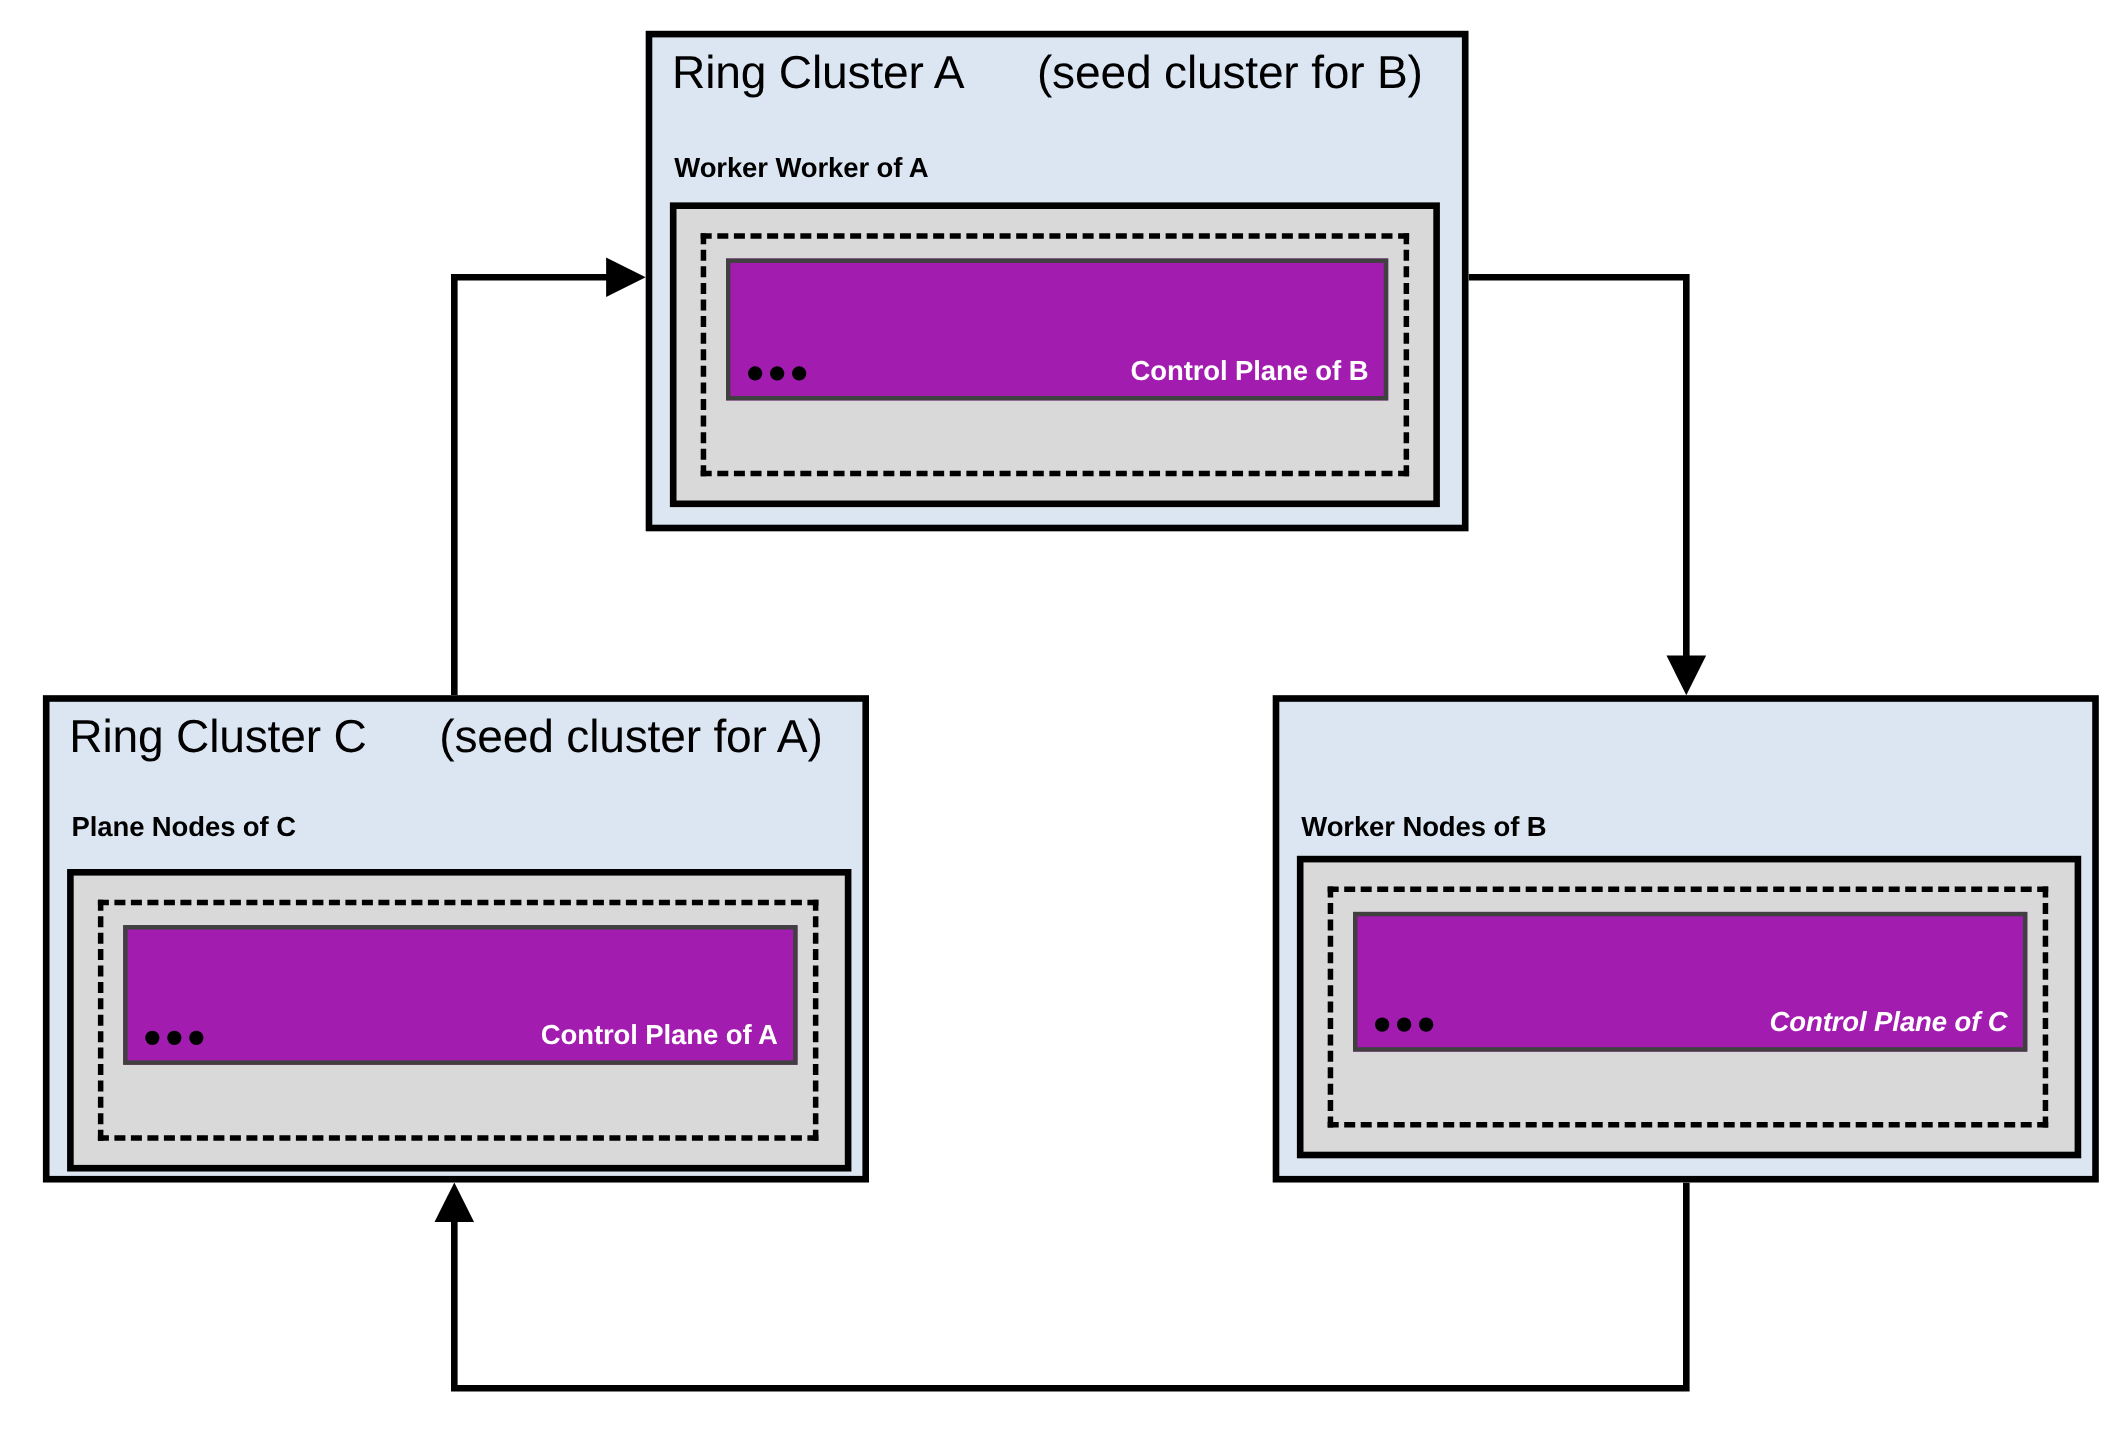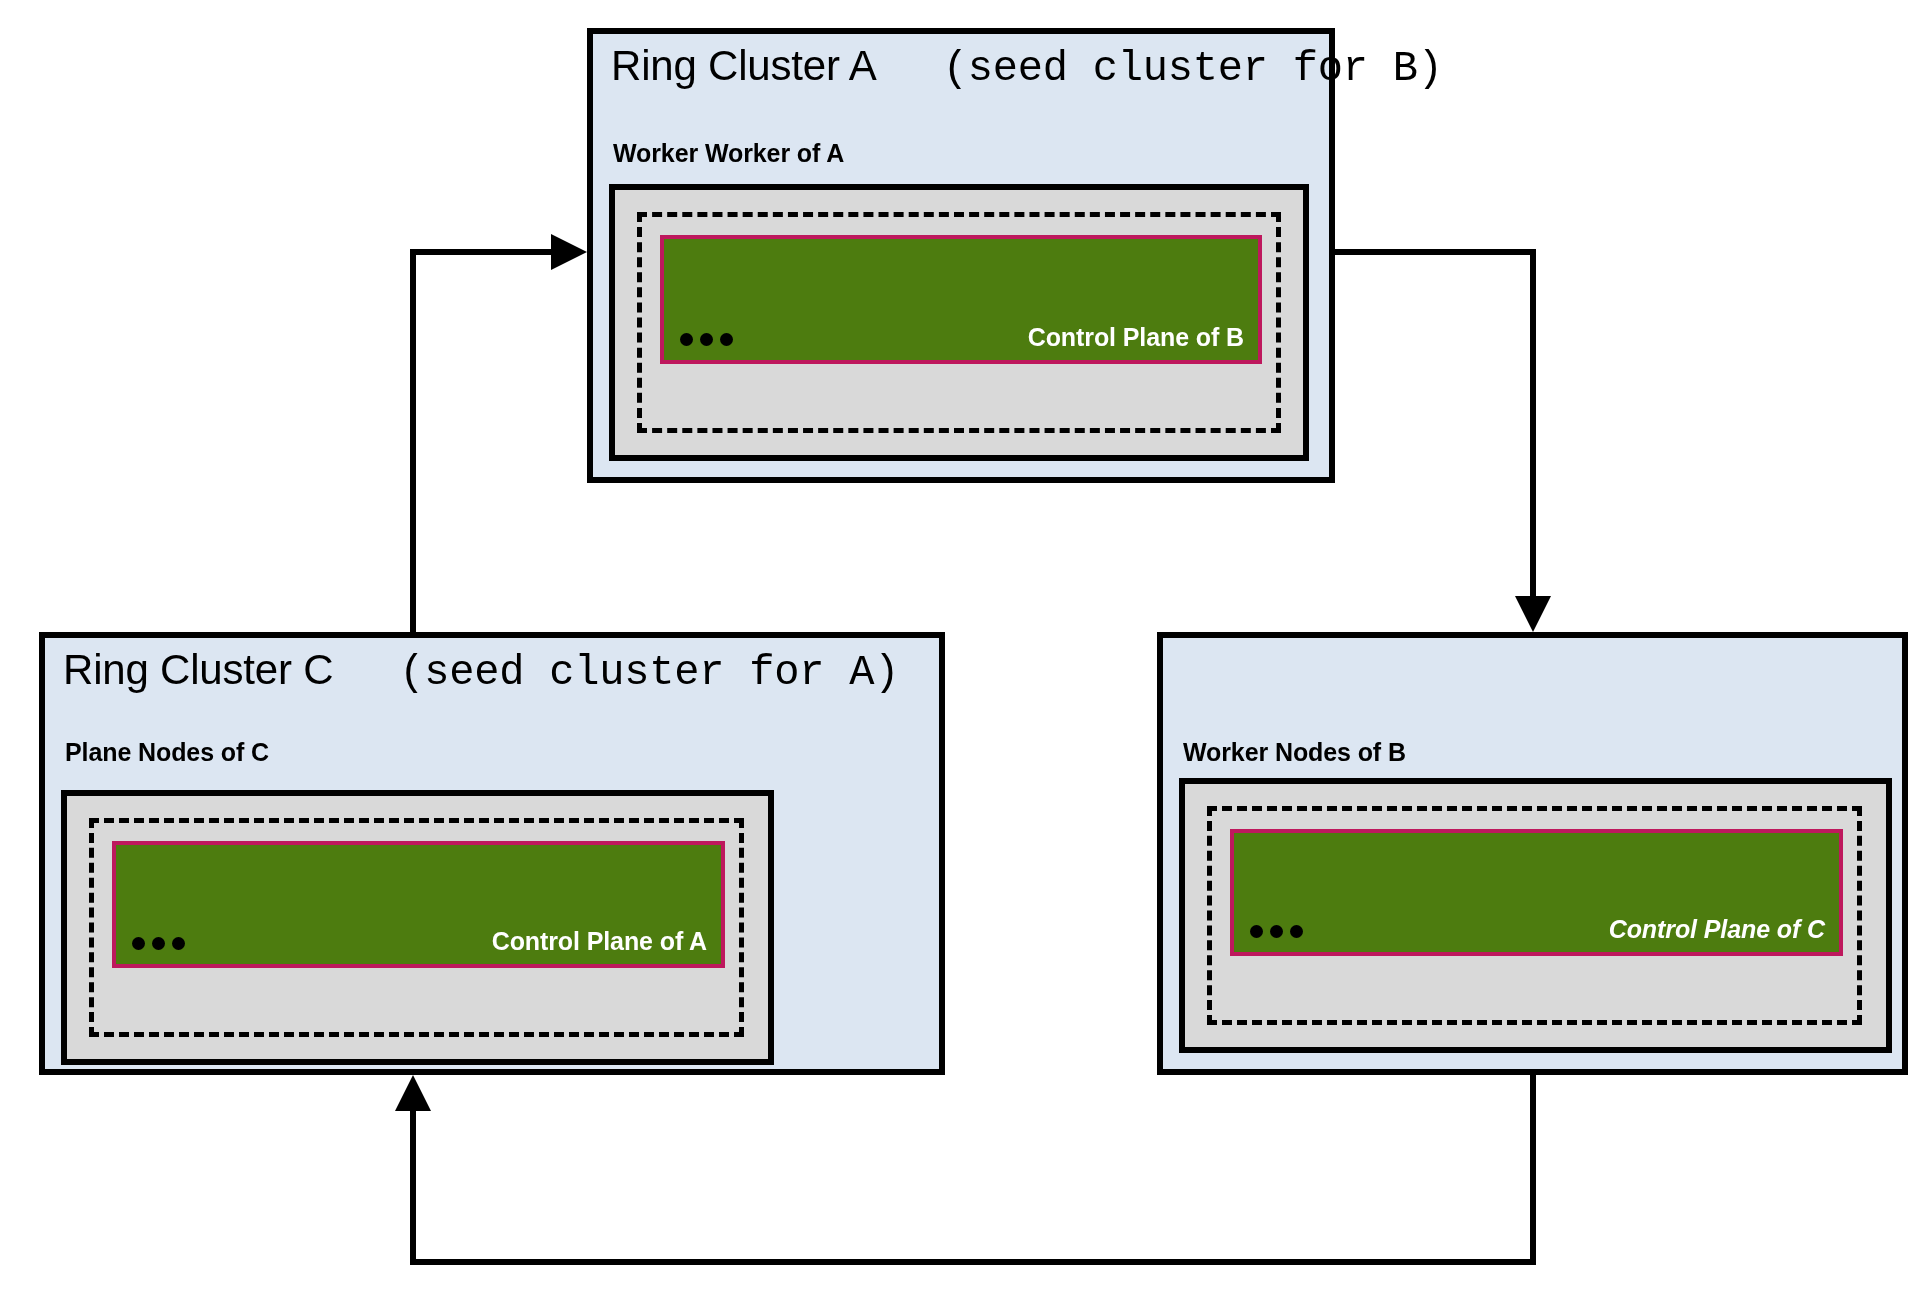--- a/index.html
+++ b/index.html
@@ -46,21 +46,20 @@
     top: 8px;
     white-space: nowrap;
     font-size: 42px;
     font-weight: 400;
     color: #000000;
     letter-spacing: -0.2px;
   }
   .cluster-title .seed {
     display: inline-block;
     margin-left: 66px;
-    font-family: Liberation Mono, monospace;
   }
 
   .worker-label {
     position: absolute;
     left: 20px;
     font-size: 25px;
     font-weight: 700;
     color: #000000;
     white-space: nowrap;
     letter-spacing: -0.1px;
@@ -78,22 +77,22 @@
   .dashed-box {
     position: absolute;
     border: 5px dashed #000000;
     box-sizing: border-box;
     background: transparent;
   }
 
   
   .control-plane {
     position: absolute;
-    background: #4d7c0f;
-    border: 4px solid #be185d;
+    background: #a21caf;
+    border: 4px solid #404040;
     box-sizing: border-box;
   }
 
   .cp-label {
     position: absolute;
     right: 14px;
     bottom: 8px;
     font-size: 25px;
     font-weight: 700;
     color: #ffffff;
@@ -118,21 +117,21 @@
   }
 
   
   #cluster-a      { left: 587px;  top: 28px;   width: 748px; height: 455px; }
   #cluster-a .worker-label { top: 105px; }
   #cluster-a .worker-box   { left: 16px;  top: 150px; width: 700px; height: 277px; }
   #cluster-a .dashed-box   { left: 22px;  top: 22px;  width: 644px; height: 221px; }
   #cluster-a .control-plane{ left: 18px;  top: 18px;  width: 602px; height: 129px; }
 
   
-  #cluster-c      { left: 39px;   top: 632px;  width: 906px; height: 443px; }
+  #cluster-c      { left: 39px;   top: 632px;  width: 751px; height: 443px; }
   #cluster-c .worker-label { top: 100px; }
   #cluster-c .worker-box   { left: 16px;  top: 152px; width: 713px; height: 275px; text-align: right; }
   #cluster-c .dashed-box   { left: 22px;  top: 22px;  width: 655px; height: 219px; }
   #cluster-c .control-plane{ left: 18px;  top: 18px;  width: 613px; height: 127px; }
 
   
   #cluster-b      { left: 1157px; top: 632px;  width: 751px; height: 443px; }
   #cluster-b .worker-label { top: 100px; }
   #cluster-b .worker-box   { left: 16px;  top: 140px; width: 713px; height: 275px; }
   #cluster-b .dashed-box   { left: 22px;  top: 22px;  width: 655px; height: 219px; font-style: italic; }

